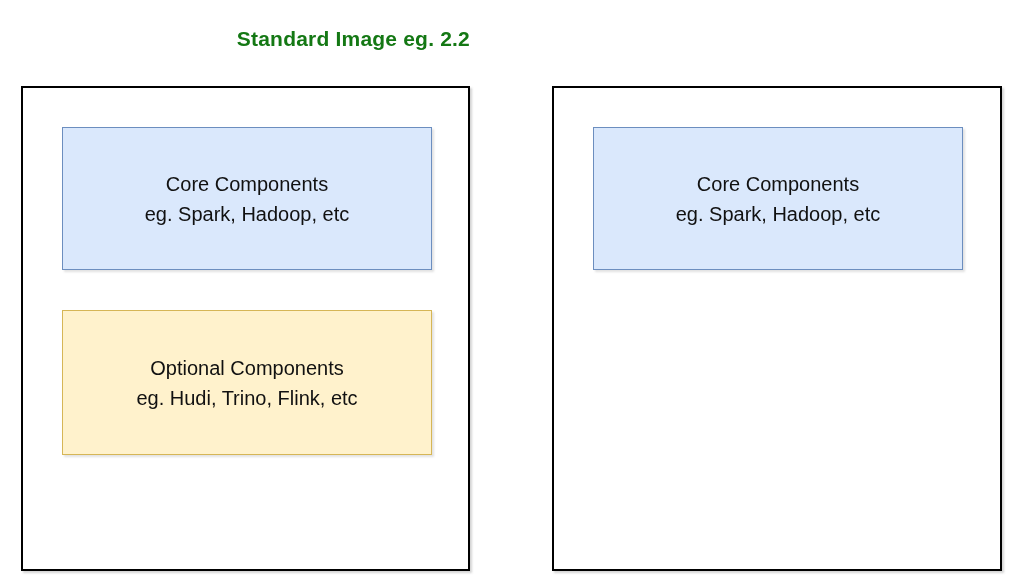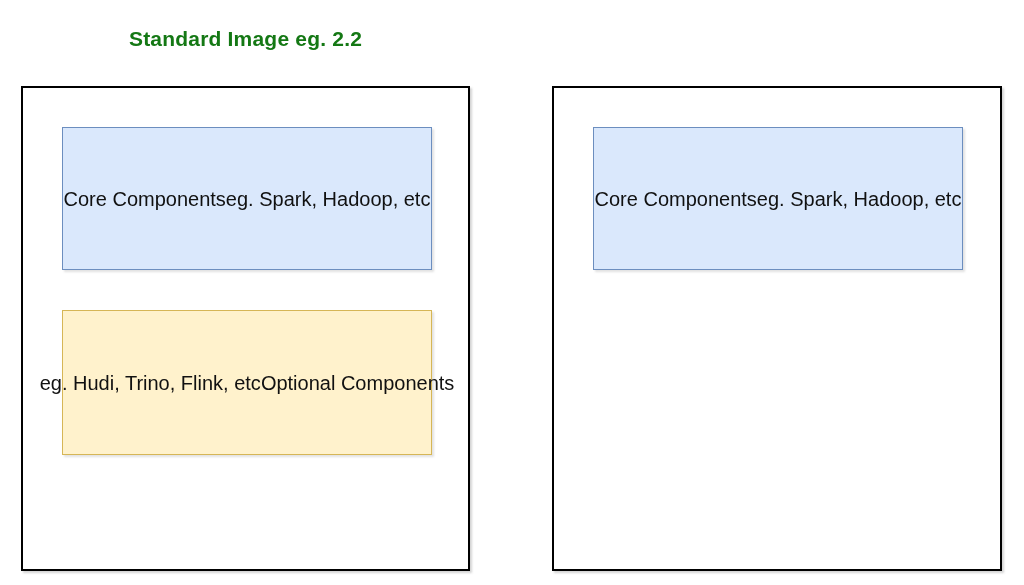--- a/index.html
+++ b/index.html
@@ -13,21 +13,21 @@
     width: 1024px;
     height: 585px;
     background: #ffffff;
     overflow: hidden;
   }
   .col-title {
     position: absolute;
     top: 26px;
     height: 26px;
     line-height: 26px;
-    text-align: center;
+    text-align: right;
     font-size: 21px;
     font-weight: bold;
     color: #147814;
     letter-spacing: 0.2px;
   }
   .col-title.left  { left: 21px;  width: 449px; }
   .col-title.right { left: 552px; width: 450px; }
 
   .container-box {
     position: absolute;
@@ -41,21 +41,21 @@
   .container-box.left  { left: 21px;  width: 449px; }
   .container-box.right { left: 552px; width: 450px; }
 
   .inner-box {
     position: absolute;
     left: 39px;
     width: 370px;
     height: 143px;
     box-sizing: border-box;
     display: flex;
-    flex-direction: row;
+    flex-direction: column;
     align-items: center;
     justify-content: center;
     text-align: center;
     font-size: 20px;
     line-height: 30px;
     color: #111111;
     box-shadow: 2px 2px 2px rgba(190,190,190,0.45);
   }
   .inner-box.core {
     top: 39px;
@@ -79,22 +79,22 @@
 
 
   <div class="container-box left">
 
     <div class="inner-box core">
       <div class="box-line">Core Components</div>
       <div class="box-line">eg. Spark, Hadoop, etc</div>
     </div>
 
     <div class="inner-box optional">
+      <div class="box-line">Optional Components</div>
       <div class="box-line">eg. Hudi, Trino, Flink, etc</div>
-      <div class="box-line">Optional Components</div>
     </div>
 
   </div>
 
   <div class="container-box right">
 
     <div class="inner-box core">
       <div class="box-line">Core Components</div>
       <div class="box-line">eg. Spark, Hadoop, etc</div>
     </div>

